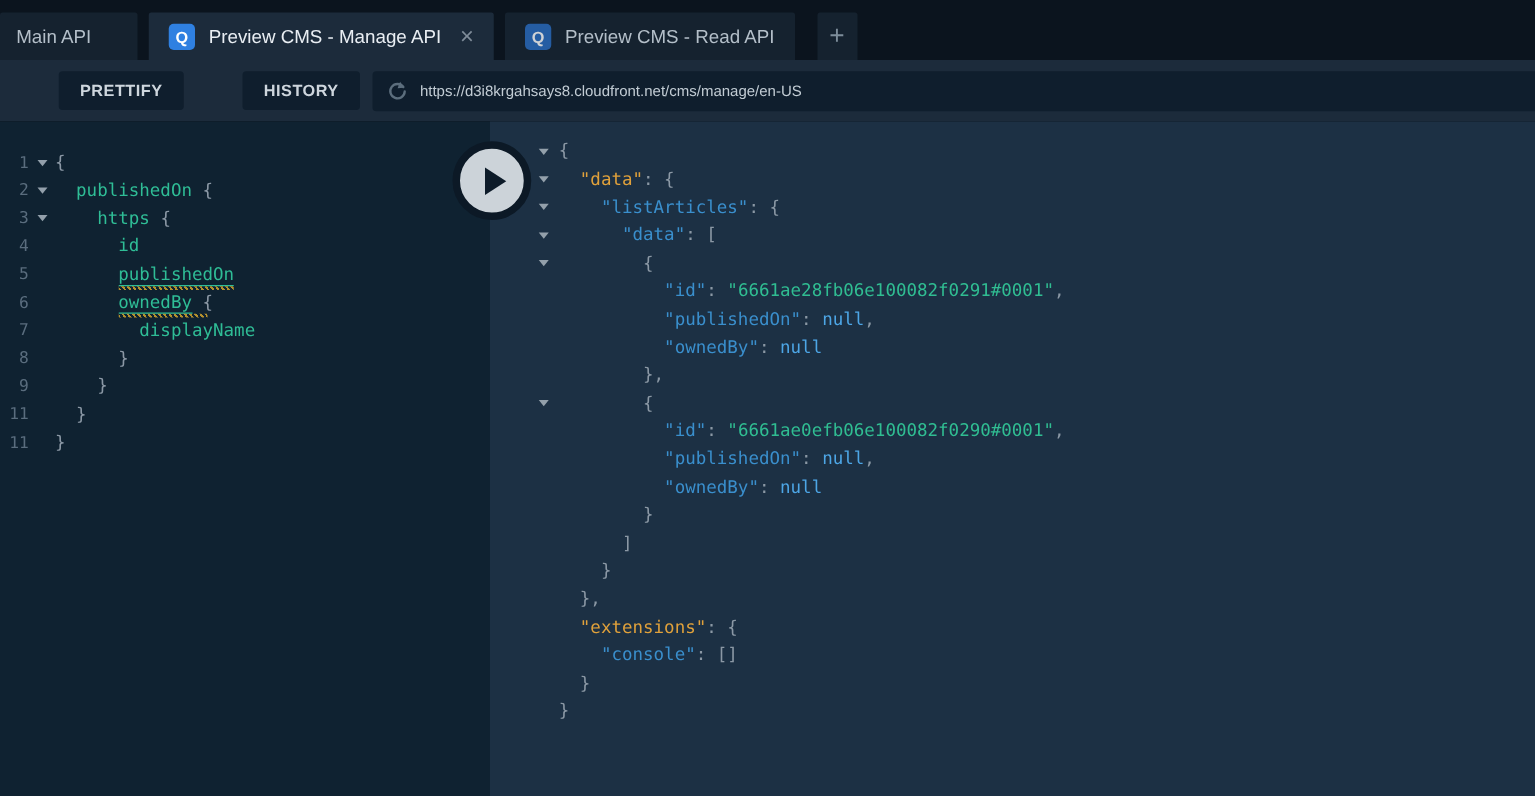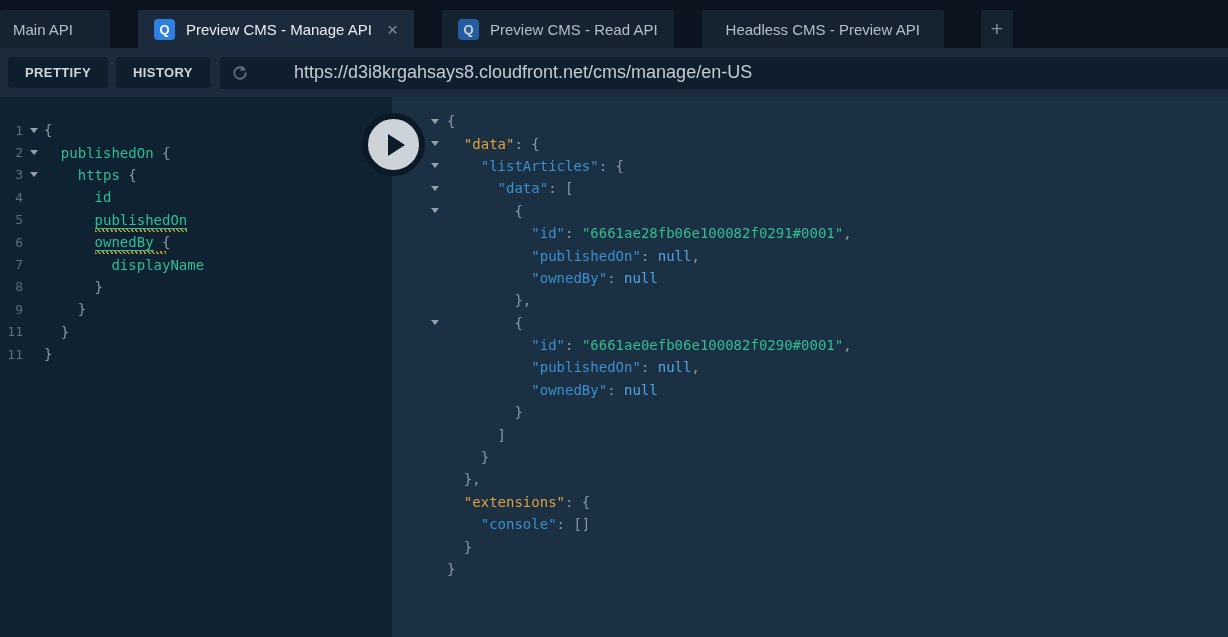--- a/index.html
+++ b/index.html
@@ -8,21 +8,20 @@
     background:#0b141e;
     font-family:"Liberation Sans", sans-serif;
     color:#c6cfd7;
   }
   .app { width:1228px; height:637px; display:flex; flex-direction:column; }
 
   
   .tabbar {
     height:48px; background:#0b141e; display:flex; align-items:flex-end;
     flex:0 0 48px;
-    gap:19px;
   }
   .tab {
     height:38px; display:flex; align-items:center;
     background:#15222f; color:#b4bfc9; font-size:15px;
     padding:0 24px; margin-right:9px; border-radius:2px 2px 0 0;
     cursor:pointer; white-space:nowrap;
   }
   .tab.first { padding:0 13px; min-width:110px; }
   .tab.active { background:#1c2b3b; color:#e9eef3; padding:0 16px; }
   .tab.with-icon { padding:0 16px; }
@@ -45,28 +44,28 @@
 
   
   .toolbar {
     height:49px; flex:0 0 49px; background:#1c2b3b;
     display:flex; align-items:center; padding-left:8px;
   }
   .tbtn {
     background:#0f1e2d; color:#ced6dd; border:none; border-radius:3px;
     font-family:"Liberation Sans", sans-serif;
     font-size:13px; font-weight:bold; letter-spacing:.4px;
-    height:31px; padding:0 17px; margin-right:8px; cursor:pointer;
+    height:31px; padding:0 17px; margin-right:8px; cursor:pointer;margin-left:39px;
   }
   .urlbar {
     flex:1; height:32px; background:#0f1e2d; border-radius:3px 0 0 3px;
     margin-left:2px; display:flex; align-items:center; padding-left:11px;
   }
   .urlbar svg { flex:0 0 18px; margin-right:9px; }
-  .url-text { color:#c2ccd4; font-size:18px;margin-left:36px; }
+  .url-text { color:#c2ccd4; font-size:12px; }
 
   
   .main { flex:1; display:flex; position:relative; overflow:hidden; }
   .editor {
     width:392px; flex:0 0 392px; background:#0f2231;
     padding-top:22px; overflow:hidden;
     font-family:"DejaVu Sans Mono", monospace; font-size:14px;
   }
   .results {
     flex:1; background:#1c3044; padding-top:13px; overflow:hidden;
@@ -126,23 +125,20 @@
     </div>
     <div class="tab active with-icon">
       <span class="qbadge">Q</span>
       <span class="tab-label">Preview CMS - Manage API</span>
       <span class="tab-close">×</span>
     </div>
     <div class="tab with-icon">
       <span class="qbadge dim">Q</span>
       <span class="tab-label">Preview CMS - Read API</span>
     </div>
-    <div class="tab">
-      <span class="tab-label">Headless CMS - Preview API</span>
-    </div>
     <div class="addtab">+</div>
   </div>
 
   <div class="toolbar">
     <button class="tbtn">PRETTIFY</button>
     <button class="tbtn">HISTORY</button>
     <div class="urlbar">
       <svg width="18" height="18" viewBox="0 0 20 20">
         <path d="M15.2 6.2 A 6.4 6.4 0 1 0 16.4 10.2" fill="none" stroke="#5c6e7d" stroke-width="2.1" stroke-linecap="round"></path>
         <path d="M12.3 1.6 L15.9 6.9 L10.1 7.4 Z" fill="#5c6e7d"></path>

